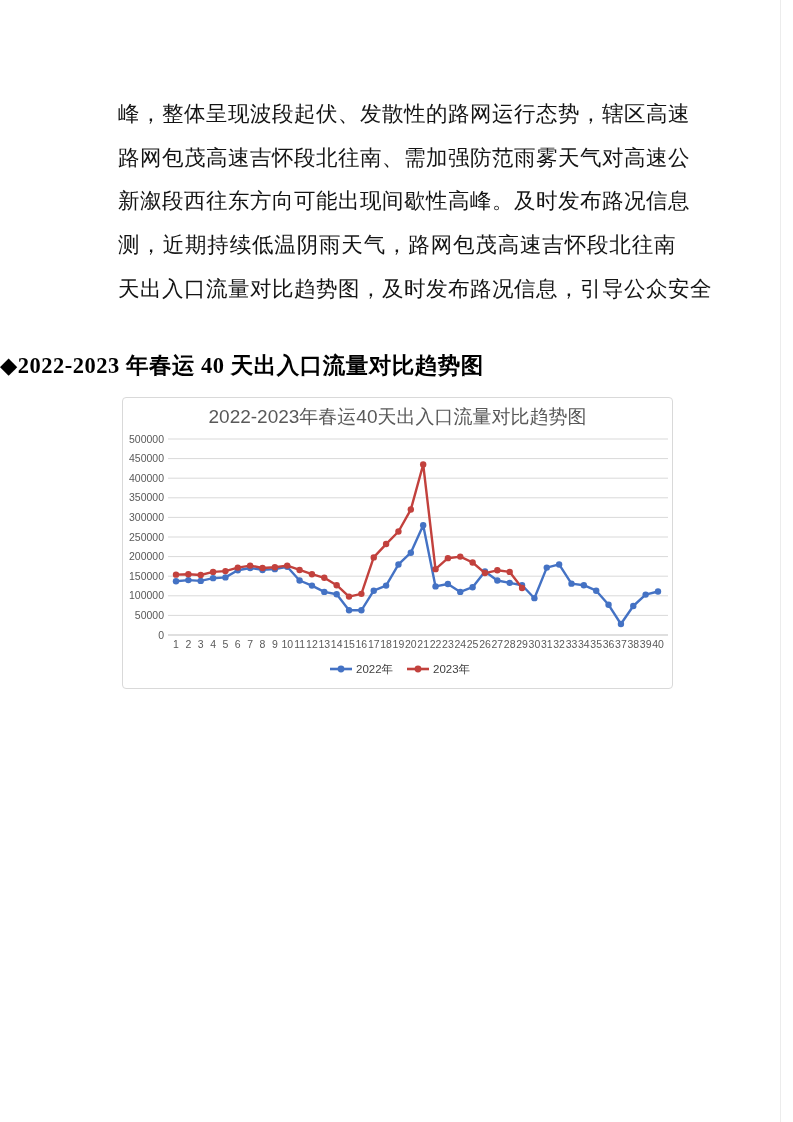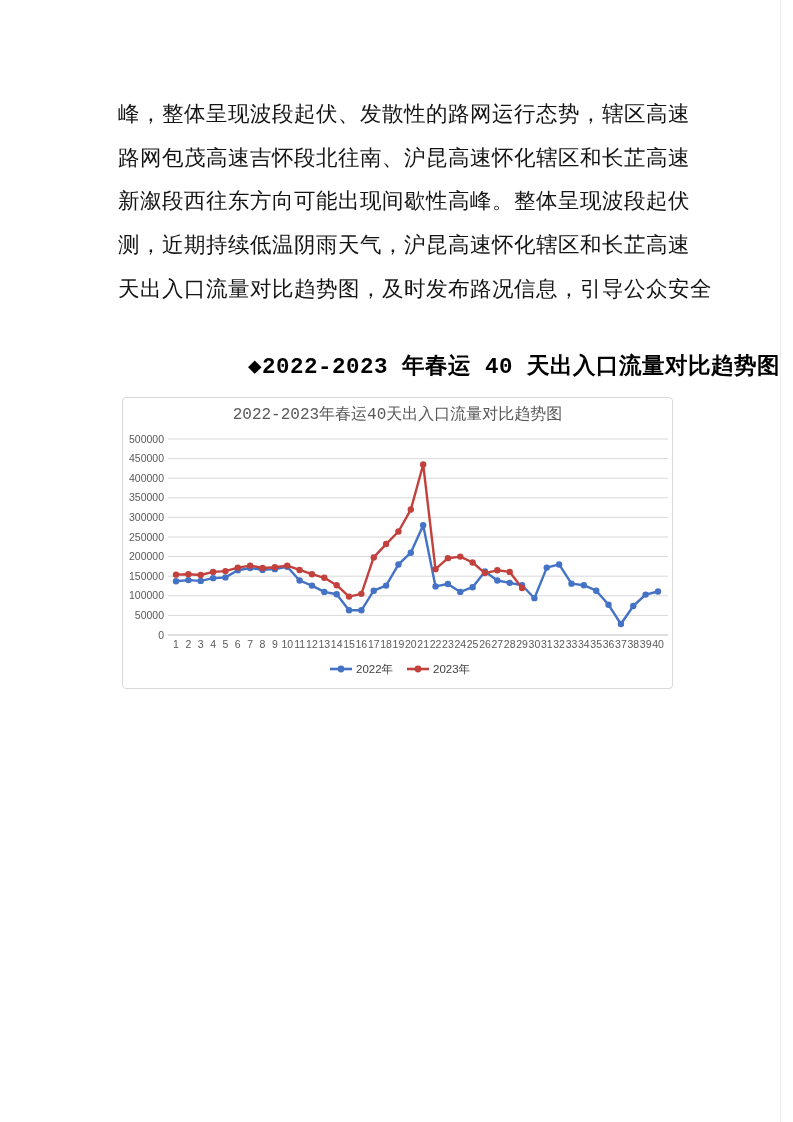--- a/index.html
+++ b/index.html
@@ -4,43 +4,43 @@
 <style>
   html,body{margin:0;padding:0;background:#fff;}
   #page{position:relative;width:780px;height:1122px;background:#ffffff;outline:1px solid #ececec;overflow:hidden;
         font-family:"Liberation Serif","DejaVu Serif",serif;color:#141414;}
   
   #para{position:absolute;left:118px;top:93px;width:558px;}
   .pline{height:43.7px;line-height:43.7px;font-size:21.5px;letter-spacing:0.5px;
          text-align:justify;text-align-last:justify;white-space:nowrap;}
   .pline.last{text-align-last:left;letter-spacing:1px;}
   
-  #heading{position:absolute;left:0;top:350px;width:100%;text-align:right;
-           font-size:22.5px;font-weight:700;letter-spacing:0.5px;color:#000;font-family:Liberation Mono, monospace;}
+  #heading{position:absolute;left:0;top:350px;width:100%;text-align:left;
+           font-size:22.5px;font-weight:700;letter-spacing:0.5px;color:#000;}
   
   #chart-frame{position:absolute;left:122px;top:397px;width:551px;height:292px;
                background:#ffffff;border:1px solid #d9d9d9;border-radius:4px;box-sizing:border-box;}
   #chart-title{position:absolute;left:0;top:6px;width:100%;text-align:center;
-               font-family:Liberation Mono, monospace;
-               font-size:16px;color:#595959;}
+               font-family:Liberation Sans, sans-serif;
+               font-size:19px;color:#595959;}
   #chart-svg{position:absolute;left:0;top:0;}
   .tick{font:10.5px "Liberation Sans","DejaVu Sans",sans-serif;fill:#595959;}
   .xlab{font:10.5px "Liberation Sans","DejaVu Sans",sans-serif;fill:#595959;}
   .legend-text{font:11.5px "Liberation Sans","DejaVu Sans",sans-serif;fill:#404040;}
 </style>
 </head>
 <body>
 
 <div id="page">
 
   <div id="para">
     <div class="pline">峰，整体呈现波段起伏、发散性的路网运行态势，辖区高速</div>
-    <div class="pline">路网包茂高速吉怀段北往南、沪昆高速怀化辖区和长芷高速</div>
-    <div class="pline">新溆段西往东方向可能出现间歇性高峰。整体呈现波段起伏</div>
-    <div class="pline">测，近期持续低温阴雨天气，沪昆高速怀化辖区和长芷高速</div>
+    <div class="pline">路网包茂高速吉怀段北往南、需加强防范雨雾天气对高速公</div>
+    <div class="pline">新溆段西往东方向可能出现间歇性高峰。及时发布路况信息</div>
+    <div class="pline">测，近期持续低温阴雨天气，路网包茂高速吉怀段北往南</div>
     <div class="pline">天出入口流量对比趋势图，及时发布路况信息，引导公众安全</div>
   </div>
 
   <div id="heading">◆2022-2023 年春运 40 天出入口流量对比趋势图</div>
 
   <div id="chart-frame">
     <svg id="chart-svg" width="551" height="292" viewBox="0 0 551 292">
         <line x1="45" y1="237" x2="545" y2="237" stroke="#bfbfbf" stroke-width="1"></line>
         <text x="41" y="240.5" text-anchor="end" class="tick">0</text>
         <line x1="45" y1="217.4" x2="545" y2="217.4" stroke="#d9d9d9" stroke-width="1"></line>

